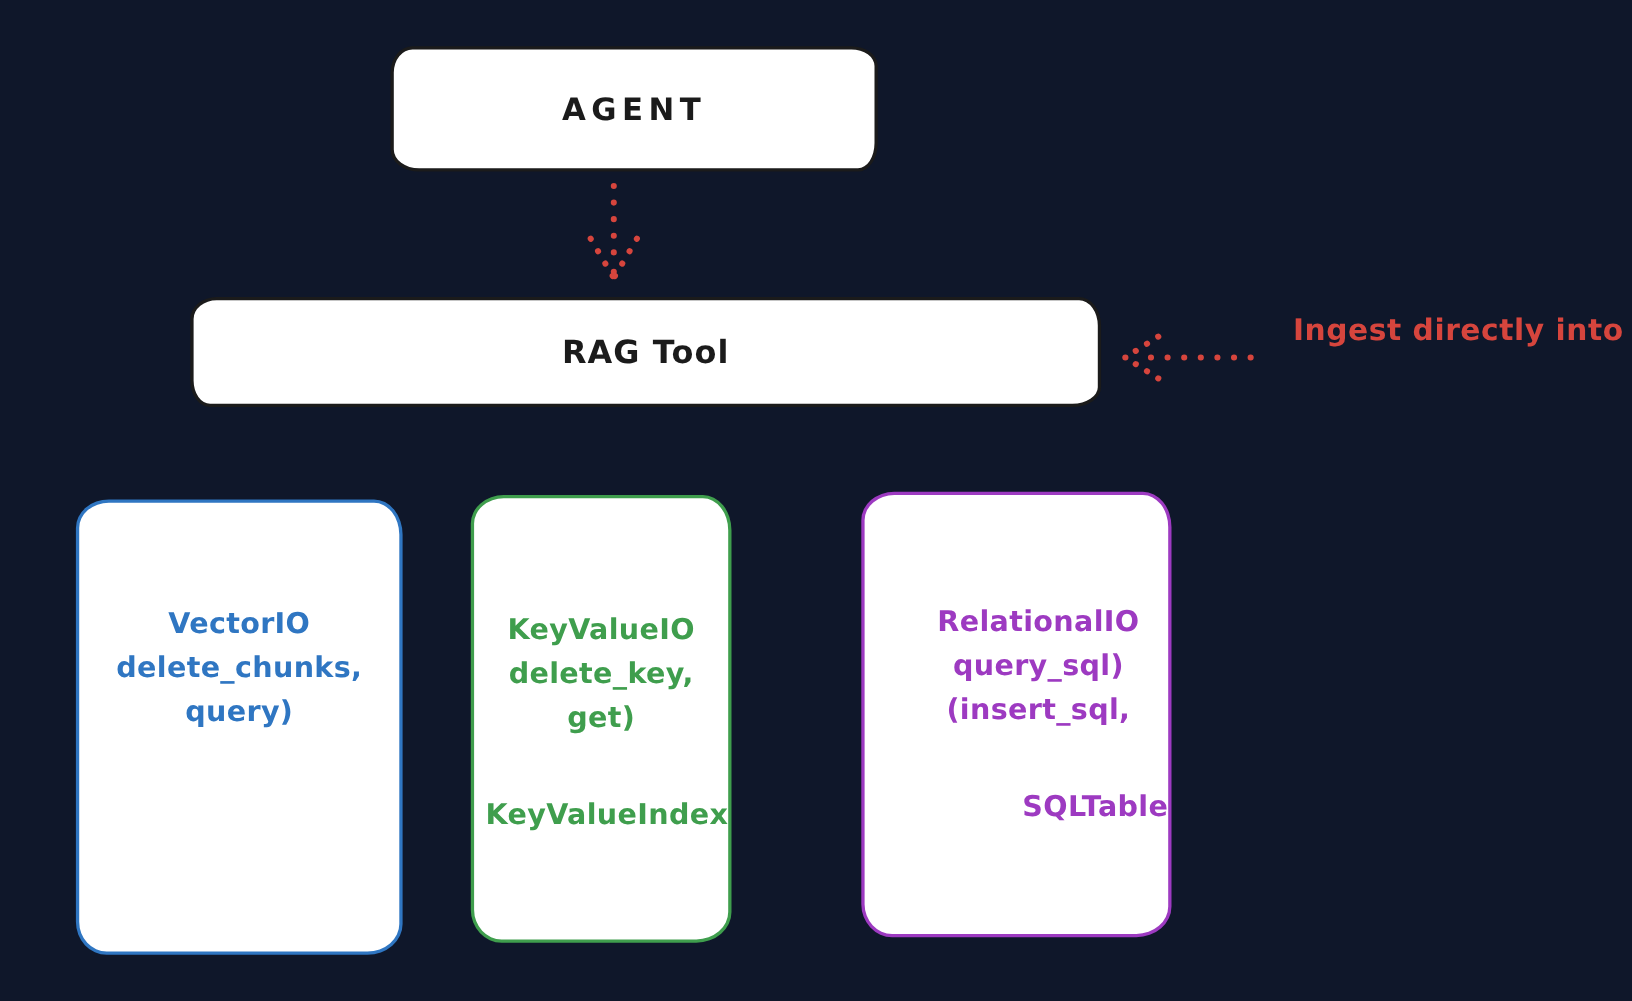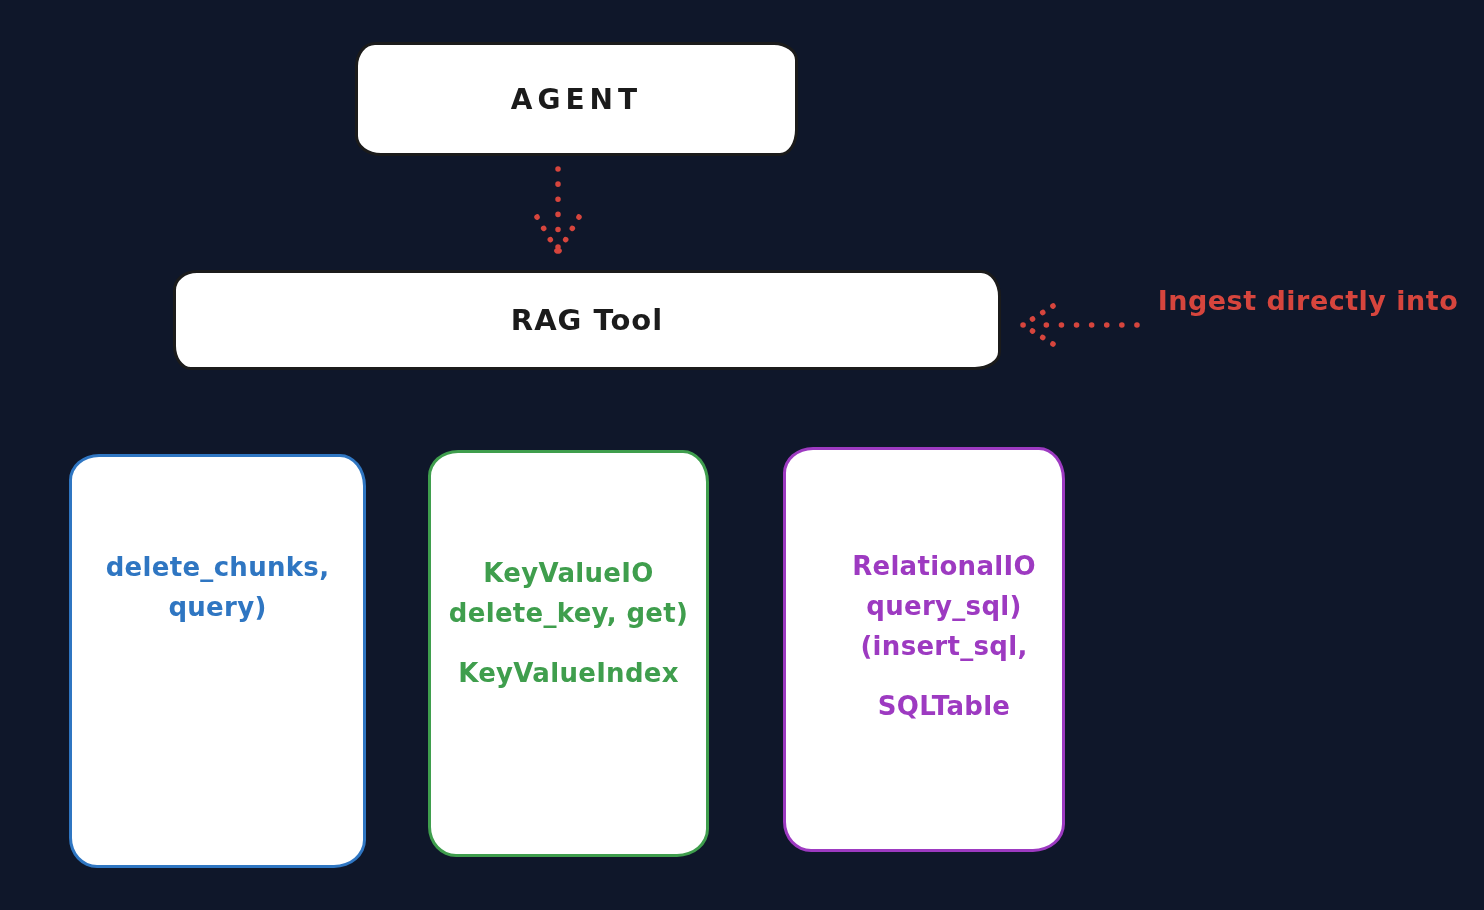--- a/index.html
+++ b/index.html
@@ -45,43 +45,44 @@
     border-radius: 24px 20px 26px 18px / 20px 26px 18px 24px;
     font-size: 29px;
     font-weight: 600;
     letter-spacing: 1px;
     margin-left: 20px;
   }
   .annotation {
     position: absolute;
     left: 1140px; top: 282px;
     width: 336px;
-    text-align: center;
+    text-align: right;
     font-size: 27px;
     font-weight: 700;
     line-height: 37px;
     letter-spacing: 0.5px;
   }
   .card {
     position: absolute;
     border: 3.5px solid;
     border-radius: 30px 26px 32px 28px / 26px 32px 28px 30px;
     background: #ffffff;
     box-sizing: border-box;
     text-align: center;
     font-size: 26px;
     font-weight: 600;
     line-height: 40px;
     letter-spacing: 0.3px;
   }
   .card-vector     { left: 69px;  top: 454px; width: 297px; height: 414px; padding-top: 90px; }
-  .card-keyvalue   { left: 428px; top: 450px; width: 281px; height: 407px; padding-top: 100px; }
+  .card-keyvalue   { left: 428px; top: 450px; width: 237px; height: 407px; padding-top: 100px; }
   .card-relational { left: 783px; top: 447px; width: 282px; height: 405px; padding-top: 96px; padding-left: 40px; }
   .card-index {
-    margin-top: 20px;
+    margin-top: 48px;
+    text-align: right;
   }
 </style>
 </head>
 <body>
 
 <div class="canvas">
 
   <svg class="arrows-layer" viewBox="0 0 1484 910" fill="none">
     <g stroke="currentColor" stroke-width="5.5" stroke-linecap="round" style="color: rgb(214, 69, 61);">
       <line x1="558" y1="169" x2="558" y2="240" stroke-dasharray="0.1 15"></line>
@@ -103,20 +104,21 @@
 
   <div class="box rag-box">
     <span>RAG Tool</span>
   </div>
 
   <div class="annotation" style="color: rgb(214, 69, 61);">
     <div>Ingest directly into</div>
   </div>
 
   <div class="card card-vector" style="border-color: rgb(47, 118, 194); color: rgb(47, 118, 194);">
+    <div>VectorIO</div>
     <div>delete_chunks,</div>
     <div>query)</div>
   </div>
 
   <div class="card card-keyvalue" style="border-color: rgb(63, 158, 77); color: rgb(63, 158, 77);">
     <div>KeyValueIO</div>
     <div>delete_key, get)</div>
     <div class="card-index">KeyValueIndex</div>
   </div>
 

